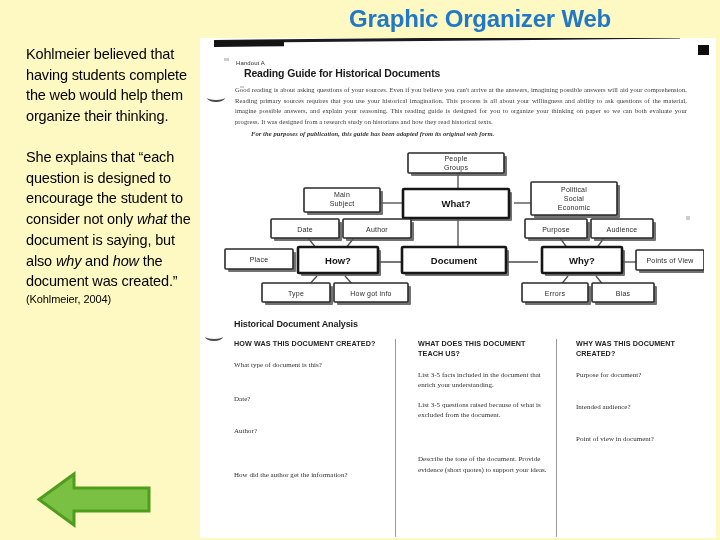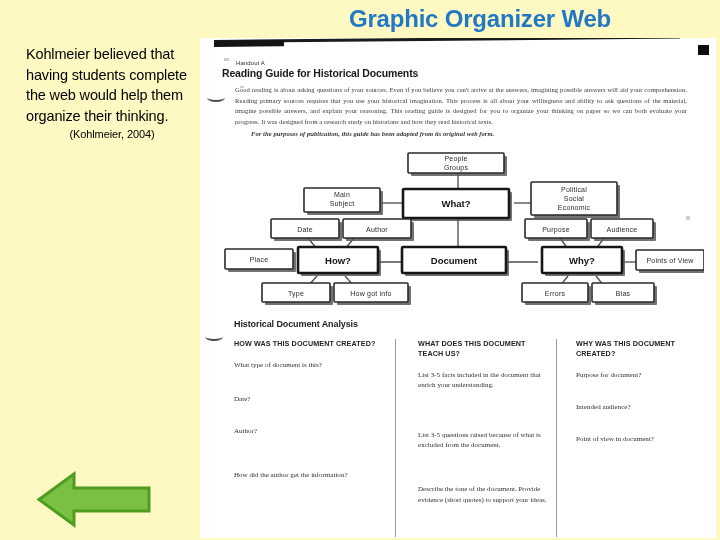--- a/index.html
+++ b/index.html
@@ -61,21 +61,20 @@
     font-weight: 500;
     letter-spacing: -0.15px;
   }
   .para.second { margin-top: 20px; }
   .para em { font-style: italic; }
   .citation {
     font-size: 11px;
     color: #000000;
     letter-spacing: -0.1px;
     margin-top: 1px;
-    text-align: center;
   }
 
   
   .green-arrow {
     position: absolute;
     left: 36px;
     top: 470px;
     width: 120px;
     height: 58px;
   }
@@ -135,21 +134,21 @@
   .handout-label {
     position: absolute;
     left: 36px;
     top: 22px;
     font-size: 6px;
     color: #2e2e2e;
     letter-spacing: .1px;
   }
   .handout-title {
     position: absolute;
-    left: 22px;
+    left: 44px;
     top: 29px;
     font-size: 10.5px;
     font-weight: bold;
     color: #1a1a1a;
     letter-spacing: -0.15px;
     text-align: center;
   }
   .handout-body {
     position: absolute;
     left: 35px;
@@ -225,33 +224,34 @@
   .col-head b { font-weight: bold; }
   .q {
     font-family: "Liberation Serif", serif;
     font-size: 7px;
     line-height: 1.45;
     color: #2f2f2f;
     letter-spacing: .02px;
   }
   .q.gap-a  { margin-bottom: 24px; }
   .q.gap-b  { margin-bottom: 22px; }
-  .q.gap-c  { margin-bottom: 40px; }
+  .q.gap-c  { margin-bottom: 10px; }
   .q.gap-d  { margin-bottom: 34px; }
 </style>
 </head>
 <body>
 
 <div class="slide">
 
   <div class="title">Graphic Organizer Web</div>
   <div class="subtitle">This web was completed for each document.</div>
 
   <div class="left-col">
     <div class="para">Kohlmeier believed that having students complete the web would help them organize their thinking.</div>
+    <div class="para second"><span>She explains that “each question is designed to encourage the student to consider not only </span><em>what</em><span> the document is saying, but also </span><em>why</em><span> and </span><em>how</em><span> the document was created.”</span></div>
     <div class="citation">(Kohlmeier, 2004)</div>
   </div>
 
   <div class="green-arrow">
     <svg viewBox="0 0 120 58" width="120" height="58" aria-hidden="true">
       <polygon points="3,29.5 38,4 38,18 113,18 113,41 38,41 38,55" fill="#7ac143" stroke="#4f9c1f" stroke-width="3" stroke-linejoin="miter"></polygon>
     </svg>
   </div>
 
   <div class="scan">

